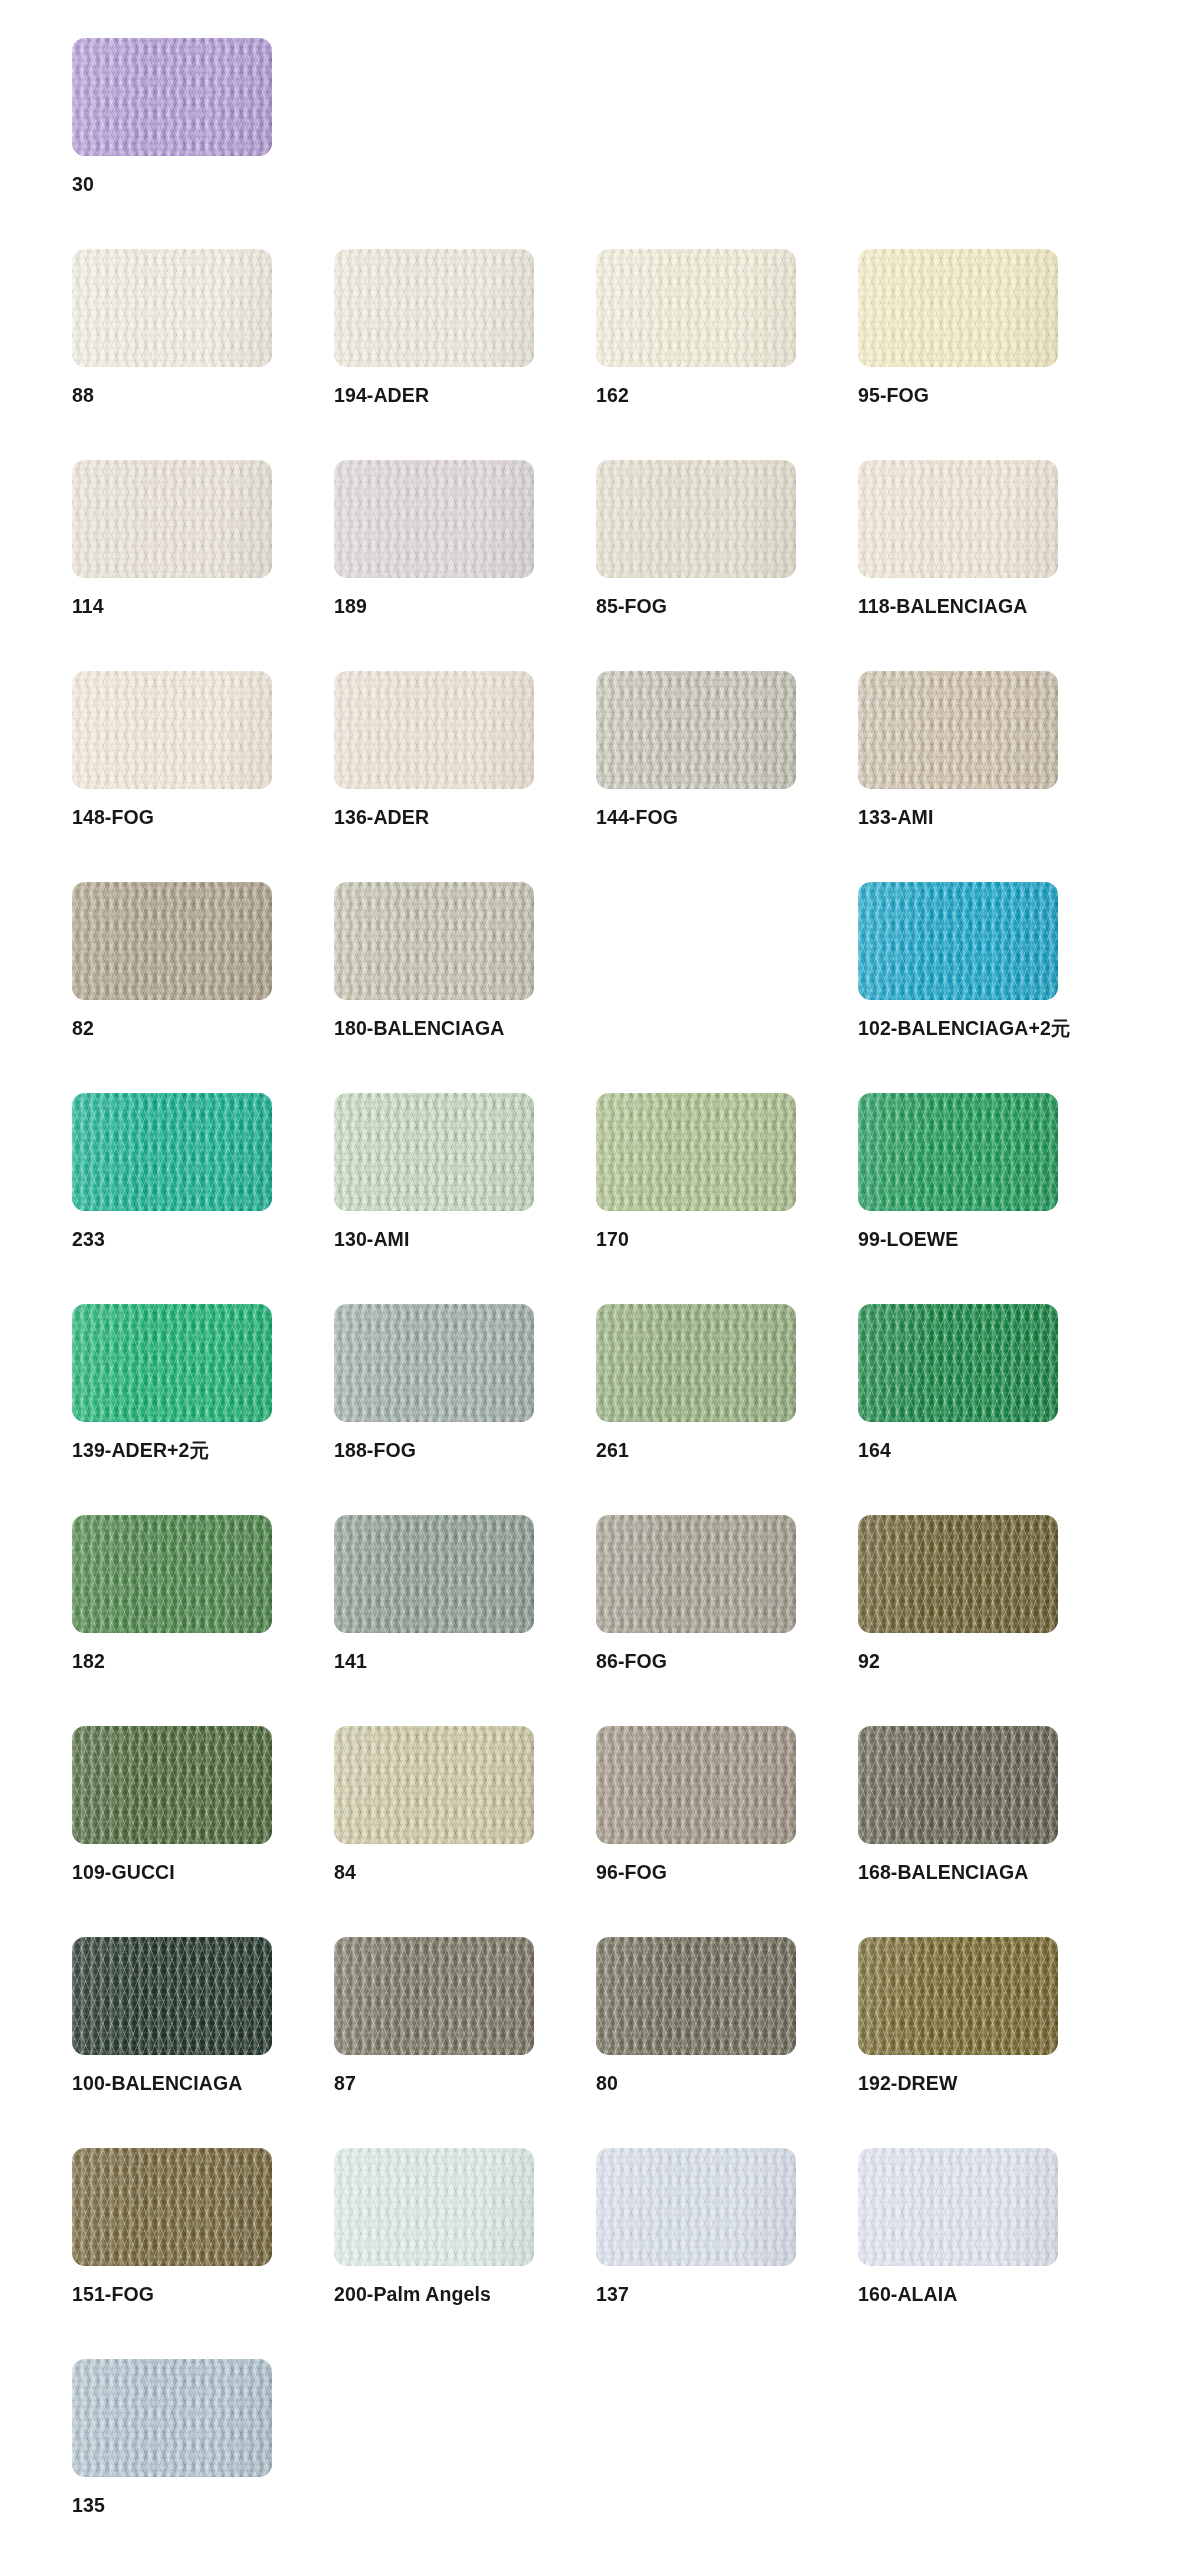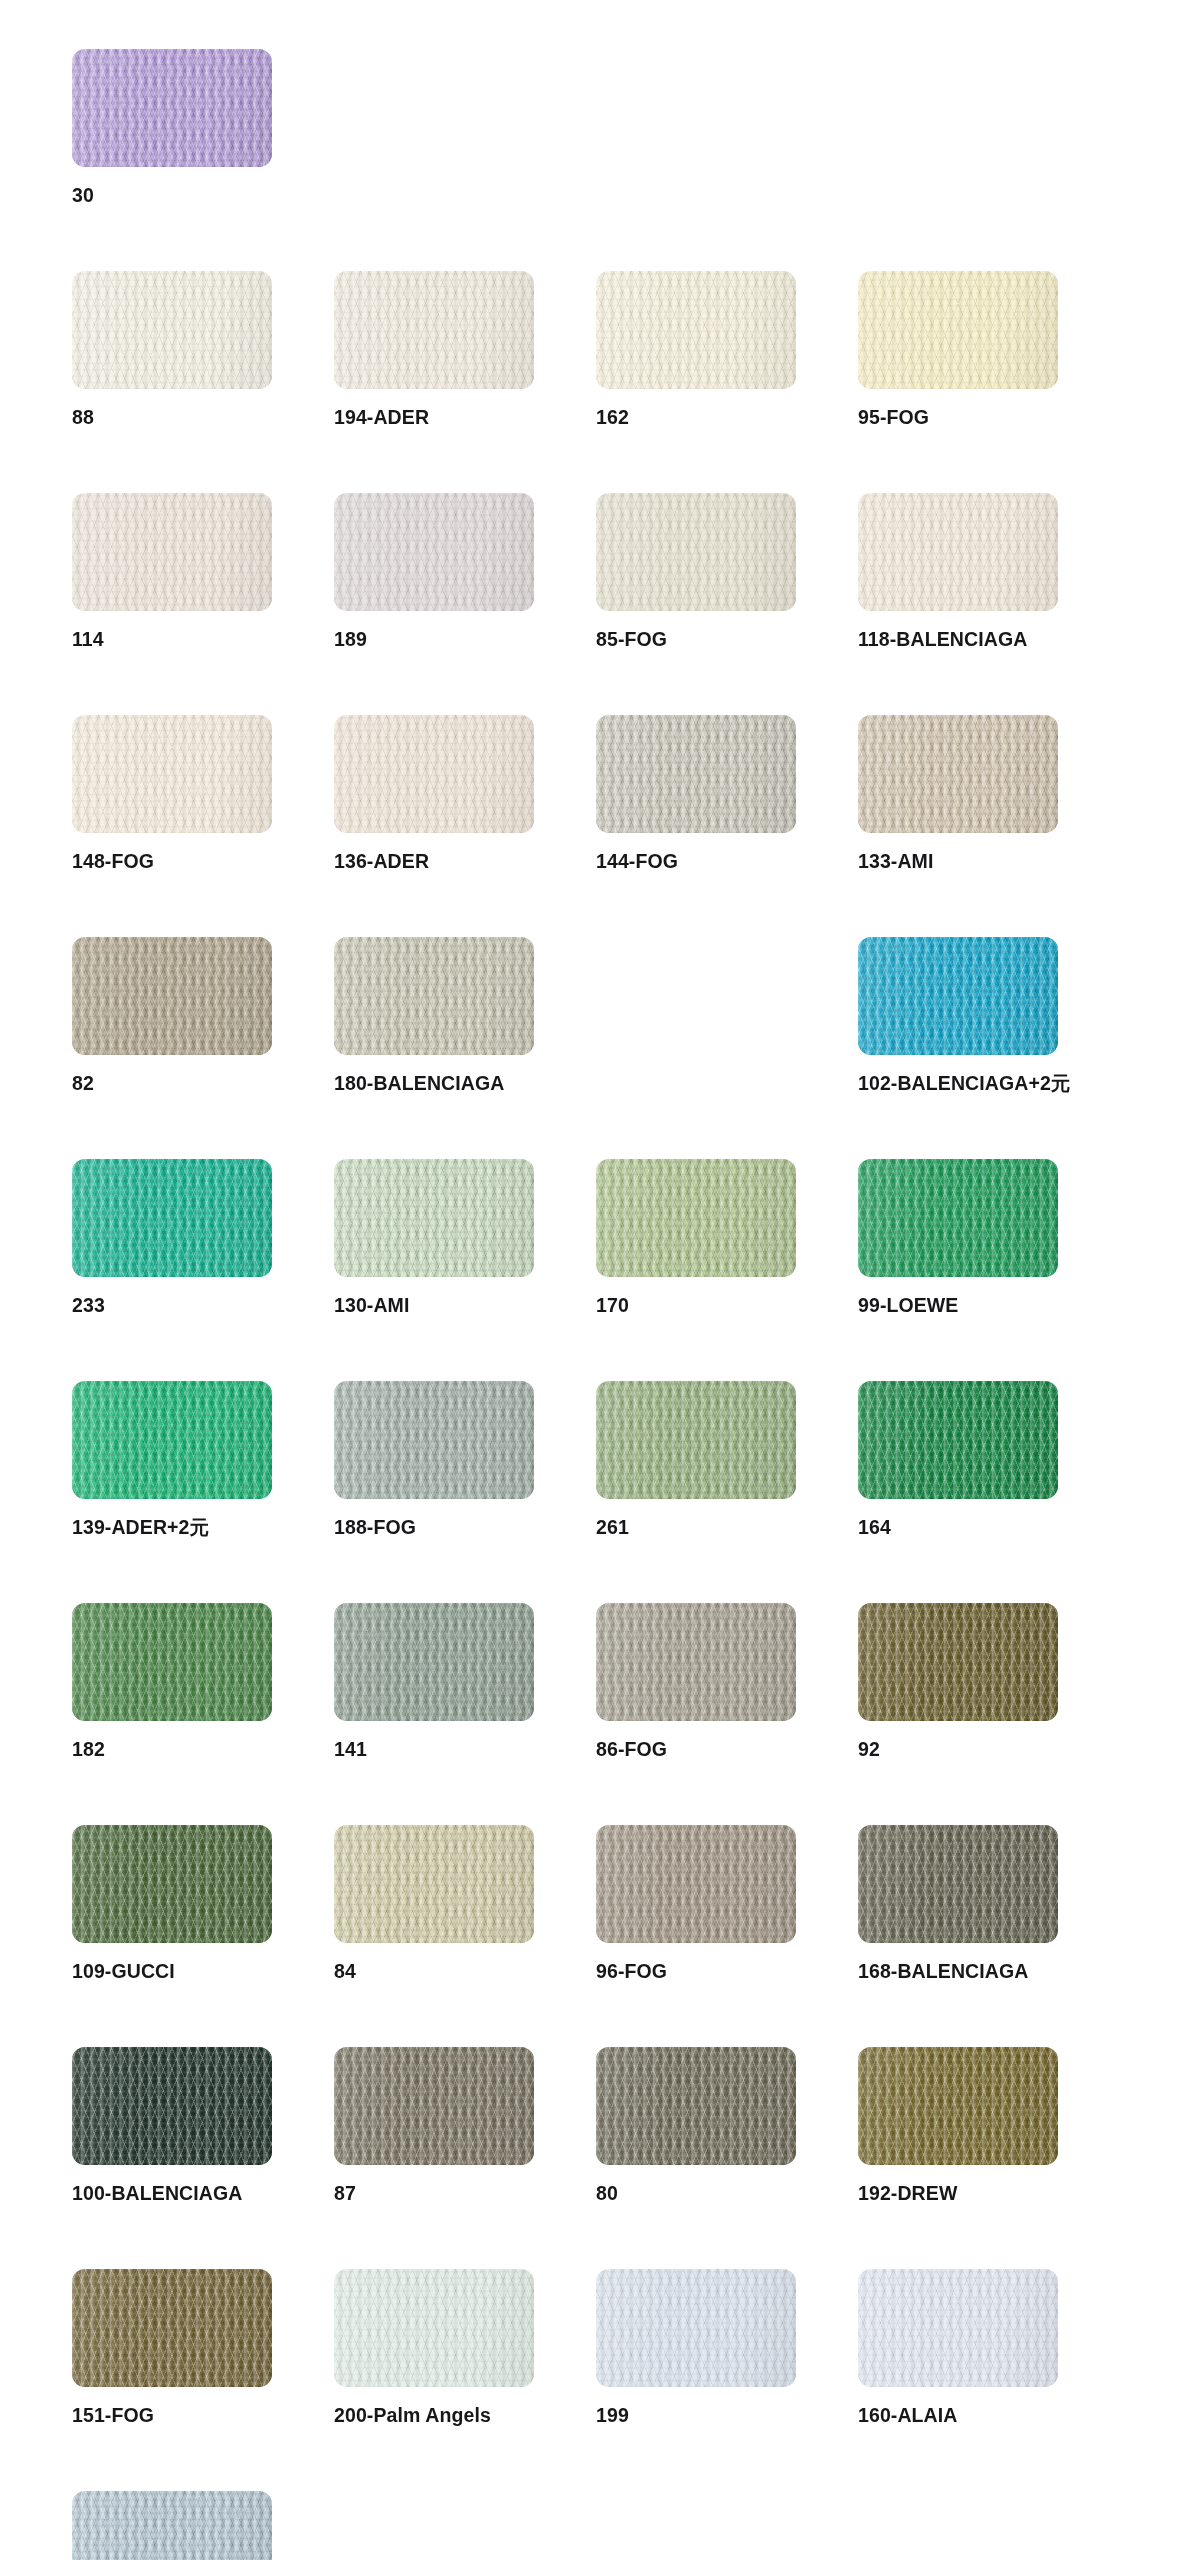--- a/index.html
+++ b/index.html
@@ -27,21 +27,20 @@
     row-gap: 0px;
     padding: 0 62px 0 72px;
     box-sizing: border-box;
   }
   .cell {
     height: 211px;
     display: flex;
     flex-direction: column;
     align-items: flex-start;
     justify-content: flex-start;
-    margin-top: 11px;
   }
   .cell.empty .swatch,
   .cell.empty .label { visibility: hidden; }
 
   .swatch {
     width: 200px;
     height: 118px;
     border-radius: 13px;
     position: relative;
     overflow: hidden;
@@ -409,21 +408,21 @@
           <div class="knit"></div>
           <div class="sheen"></div>
         </div>
         <div class="label">200-Palm Angels</div>
       </div>
       <div class="cell">
         <div class="swatch pale" style="background-color: rgb(221, 228, 239);">
           <div class="knit"></div>
           <div class="sheen"></div>
         </div>
-        <div class="label">199</div>
+        <div class="label">137</div>
       </div>
       <div class="cell">
         <div class="swatch pale" style="background-color: rgb(227, 232, 242);">
           <div class="knit"></div>
           <div class="sheen"></div>
         </div>
         <div class="label">160-ALAIA</div>
       </div>
       <div class="cell">
         <div class="swatch" style="background-color: rgb(184, 203, 214);">

